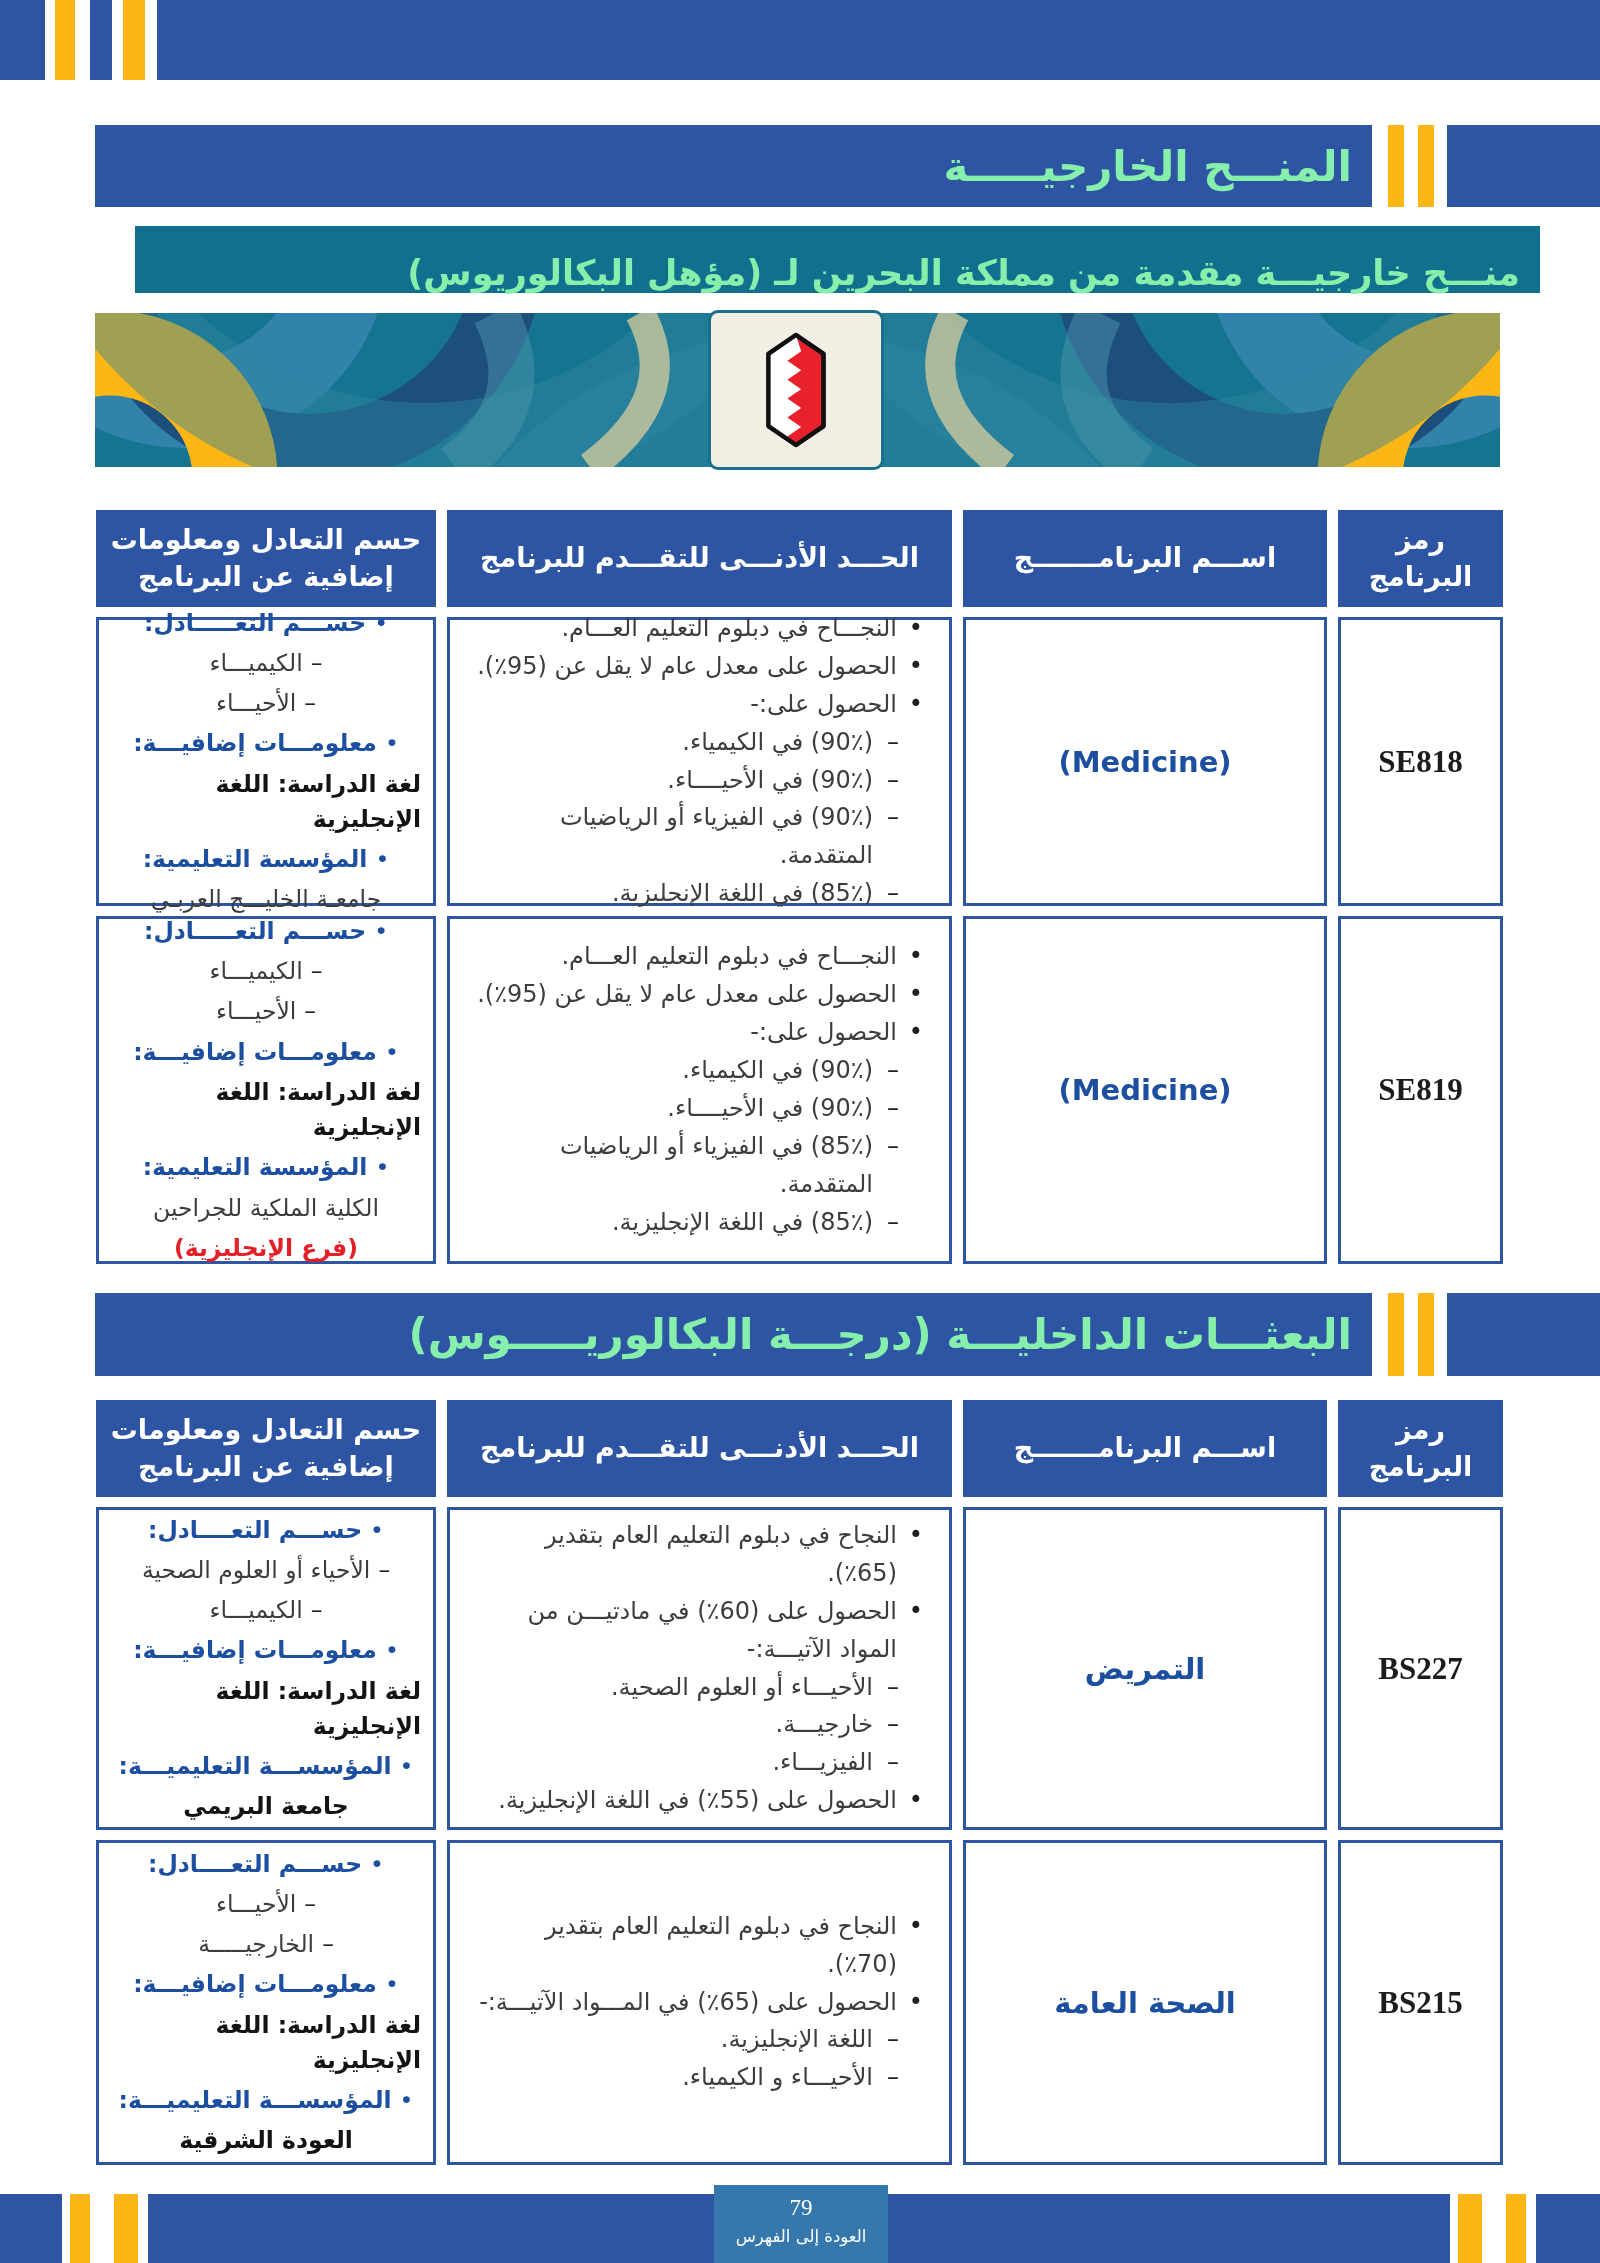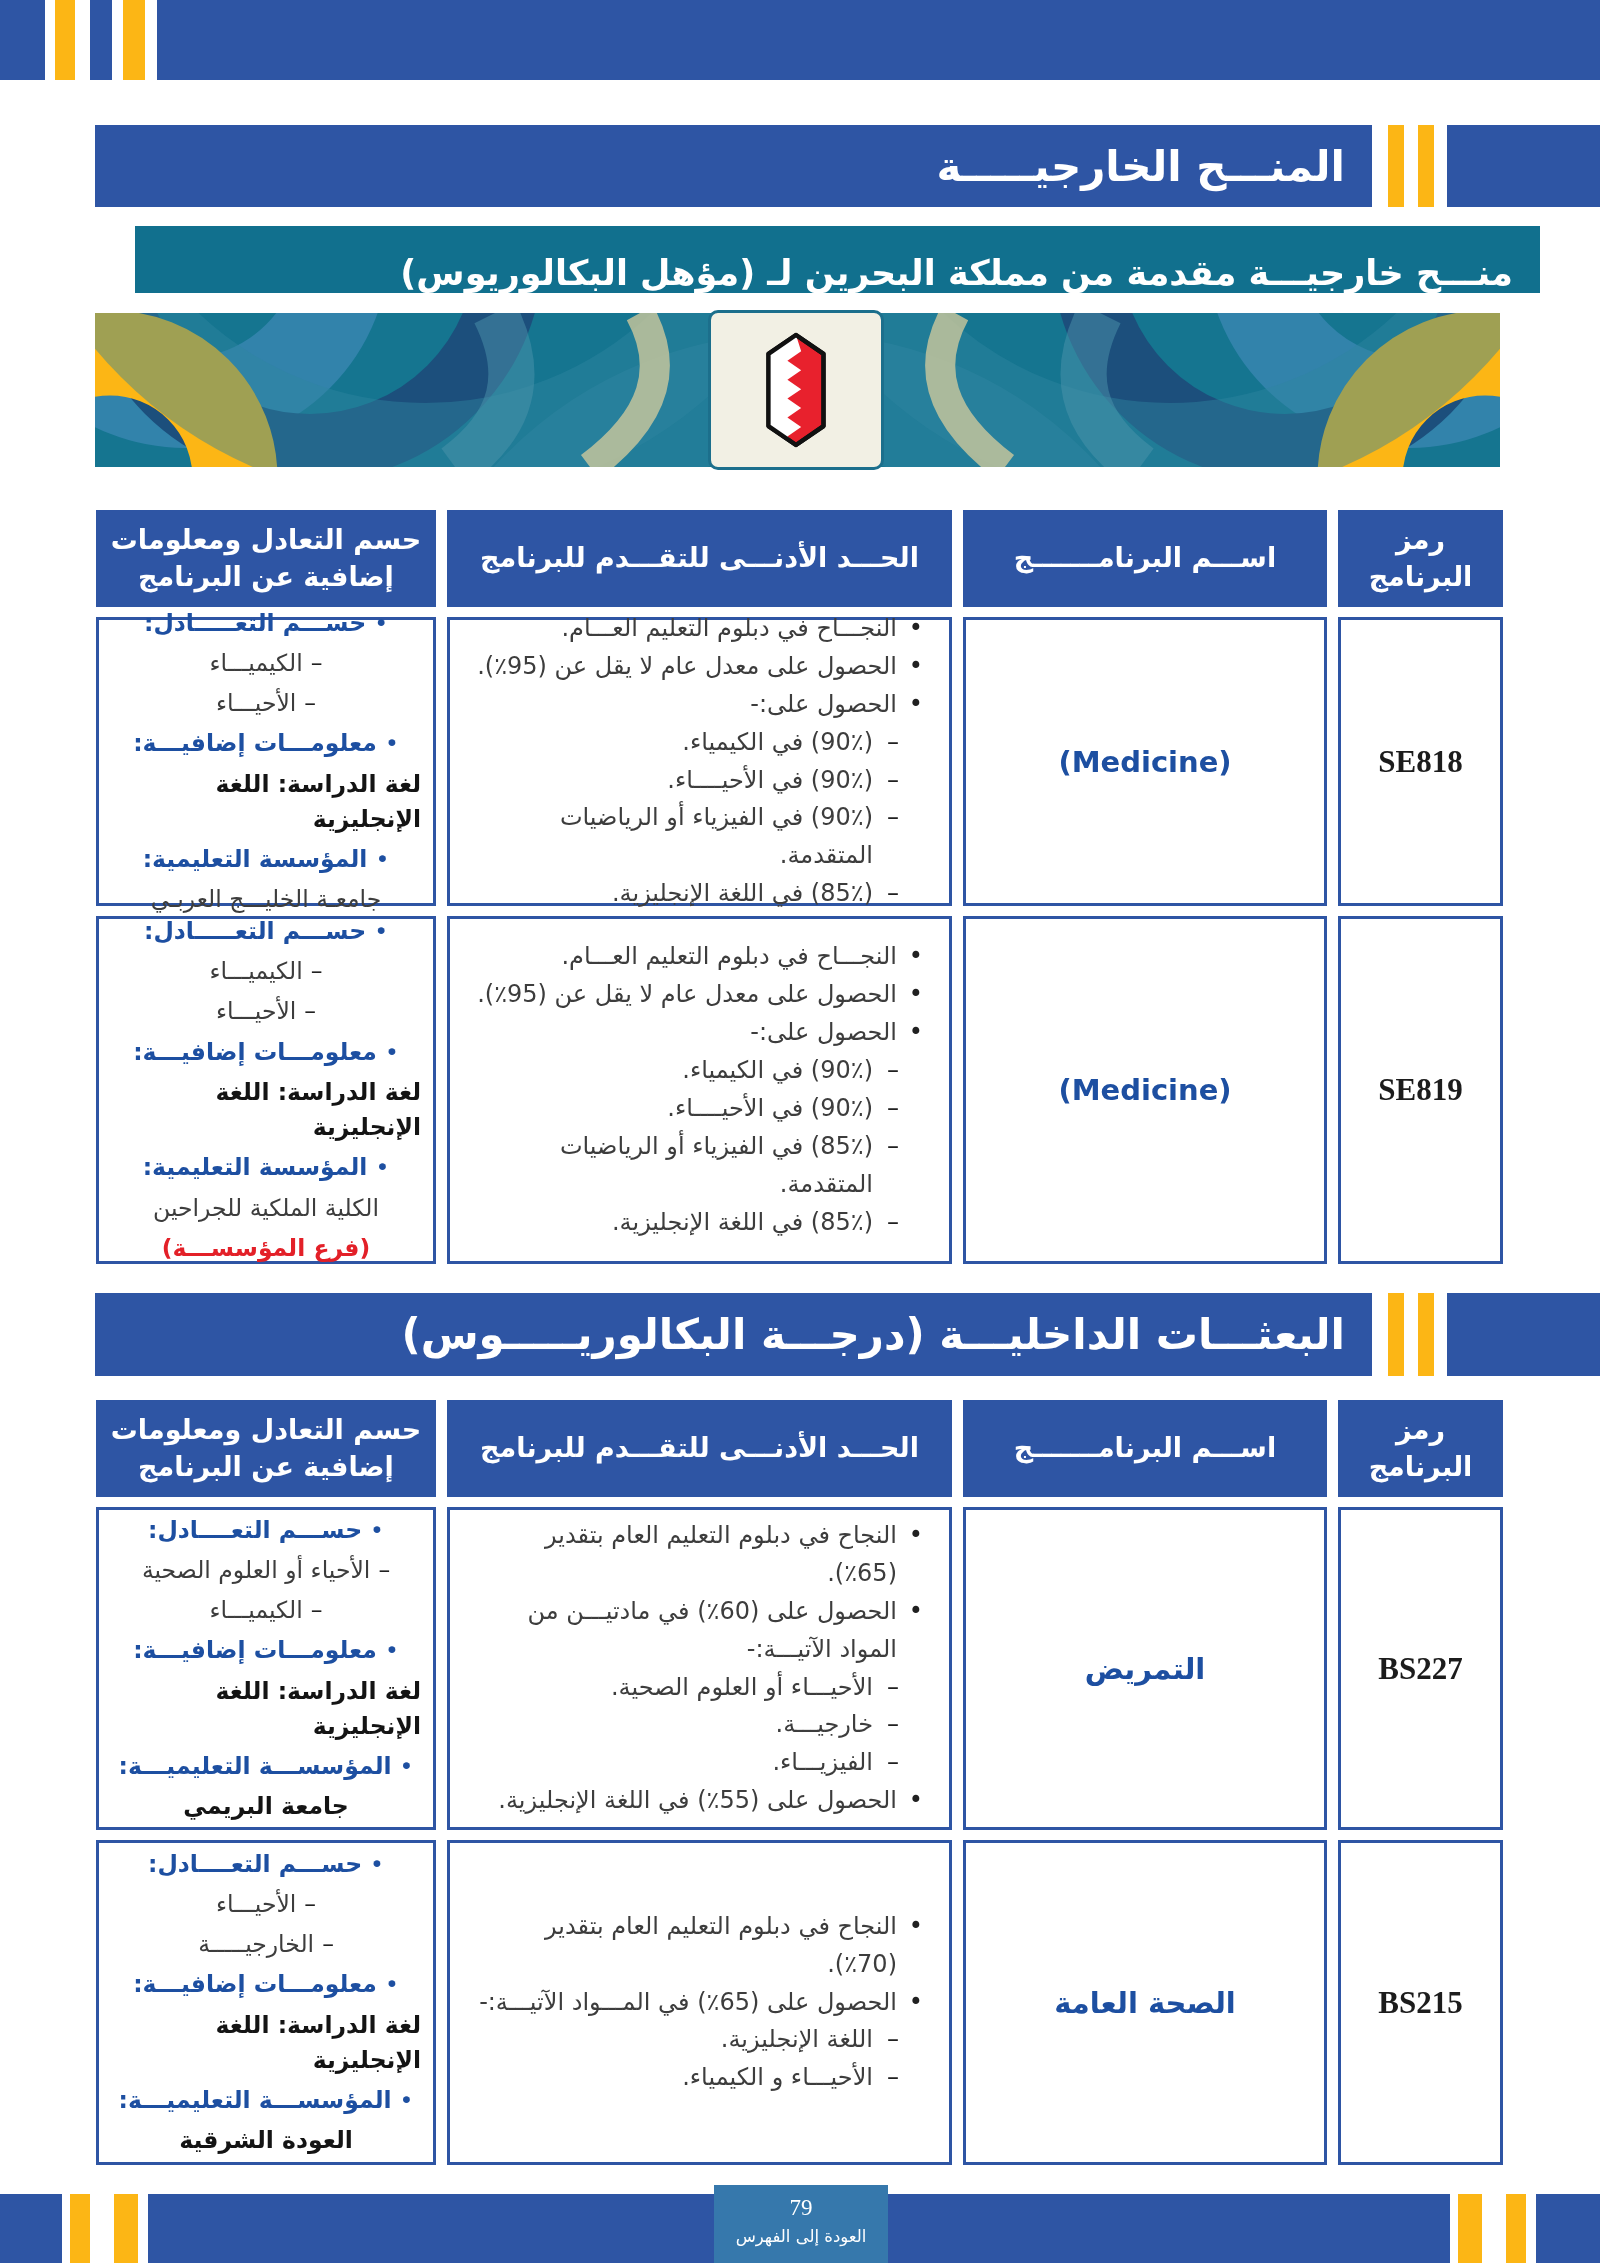--- a/index.html
+++ b/index.html
@@ -6,21 +6,21 @@
   .page{position:relative;width:1600px;height:2263px;background:#fff;overflow:hidden;
         font-family:"DejaVu Sans","Liberation Sans",sans-serif;direction:rtl;}
   .abs{position:absolute;}
 
   
   .topbar{top:0;left:0;width:1600px;height:80px;}
   .topbar .seg{position:absolute;top:0;height:80px;}
 
   
   .band-main{background:#2e55a4;display:flex;align-items:center;justify-content:flex-start;}
-  .band-title{color:#ffffff;font-weight:bold;font-size:42px;padding-right:27px;letter-spacing:0;}
+  .band-title{color:#86efac;font-weight:bold;font-size:42px;padding-right:20px;letter-spacing:0;}
   .stripe{background:#fcb615;}
   .bluecap{background:#2e55a4;}
 
   .subband{background:#11708e;display:flex;align-items:flex-end;margin-left:40px;}
   .subband .band-title{font-size:35px;}
 
   
   .banner{background:#157590;overflow:visible;}
   .flagcard{position:absolute;left:613px;top:-3px;width:176px;height:160px;background:#f2f0e4;
             border:3px solid #1c6f8c;border-radius:10px;display:flex;align-items:center;justify-content:center;box-sizing:border-box;}
@@ -226,21 +226,21 @@
           <span class="txt boldblack">لغة الدراسة: اللغة الإنجليزية</span>
         </div>
         <div class="item">
           <span class="mk blue">•</span>
           <span class="txt blue">المؤسسة التعليمية:</span>
         </div>
         <div class="item">
           <span class="txt">الكلية الملكية للجراحين</span>
         </div>
         <div class="item">
-          <span class="txt red">(فرع المؤسســـة)</span>
+          <span class="txt red">(فرع الإنجليزية)</span>
         </div>
       </div>
     </div>
 
   <div class="abs band-main" style="left:95px;top:1293px;width:1277px;height:83px;">
     <span class="band-title">البعثـــات الداخليـــة (درجـــة البكالوريـــــوس)</span>
   </div>
   <div class="abs stripe" style="left:1388px;top:1293px;width:16px;height:83px;"></div>
   <div class="abs stripe" style="left:1418px;top:1293px;width:16px;height:83px;"></div>
   <div class="abs bluecap" style="left:1447px;top:1293px;width:153px;height:83px;"></div>

